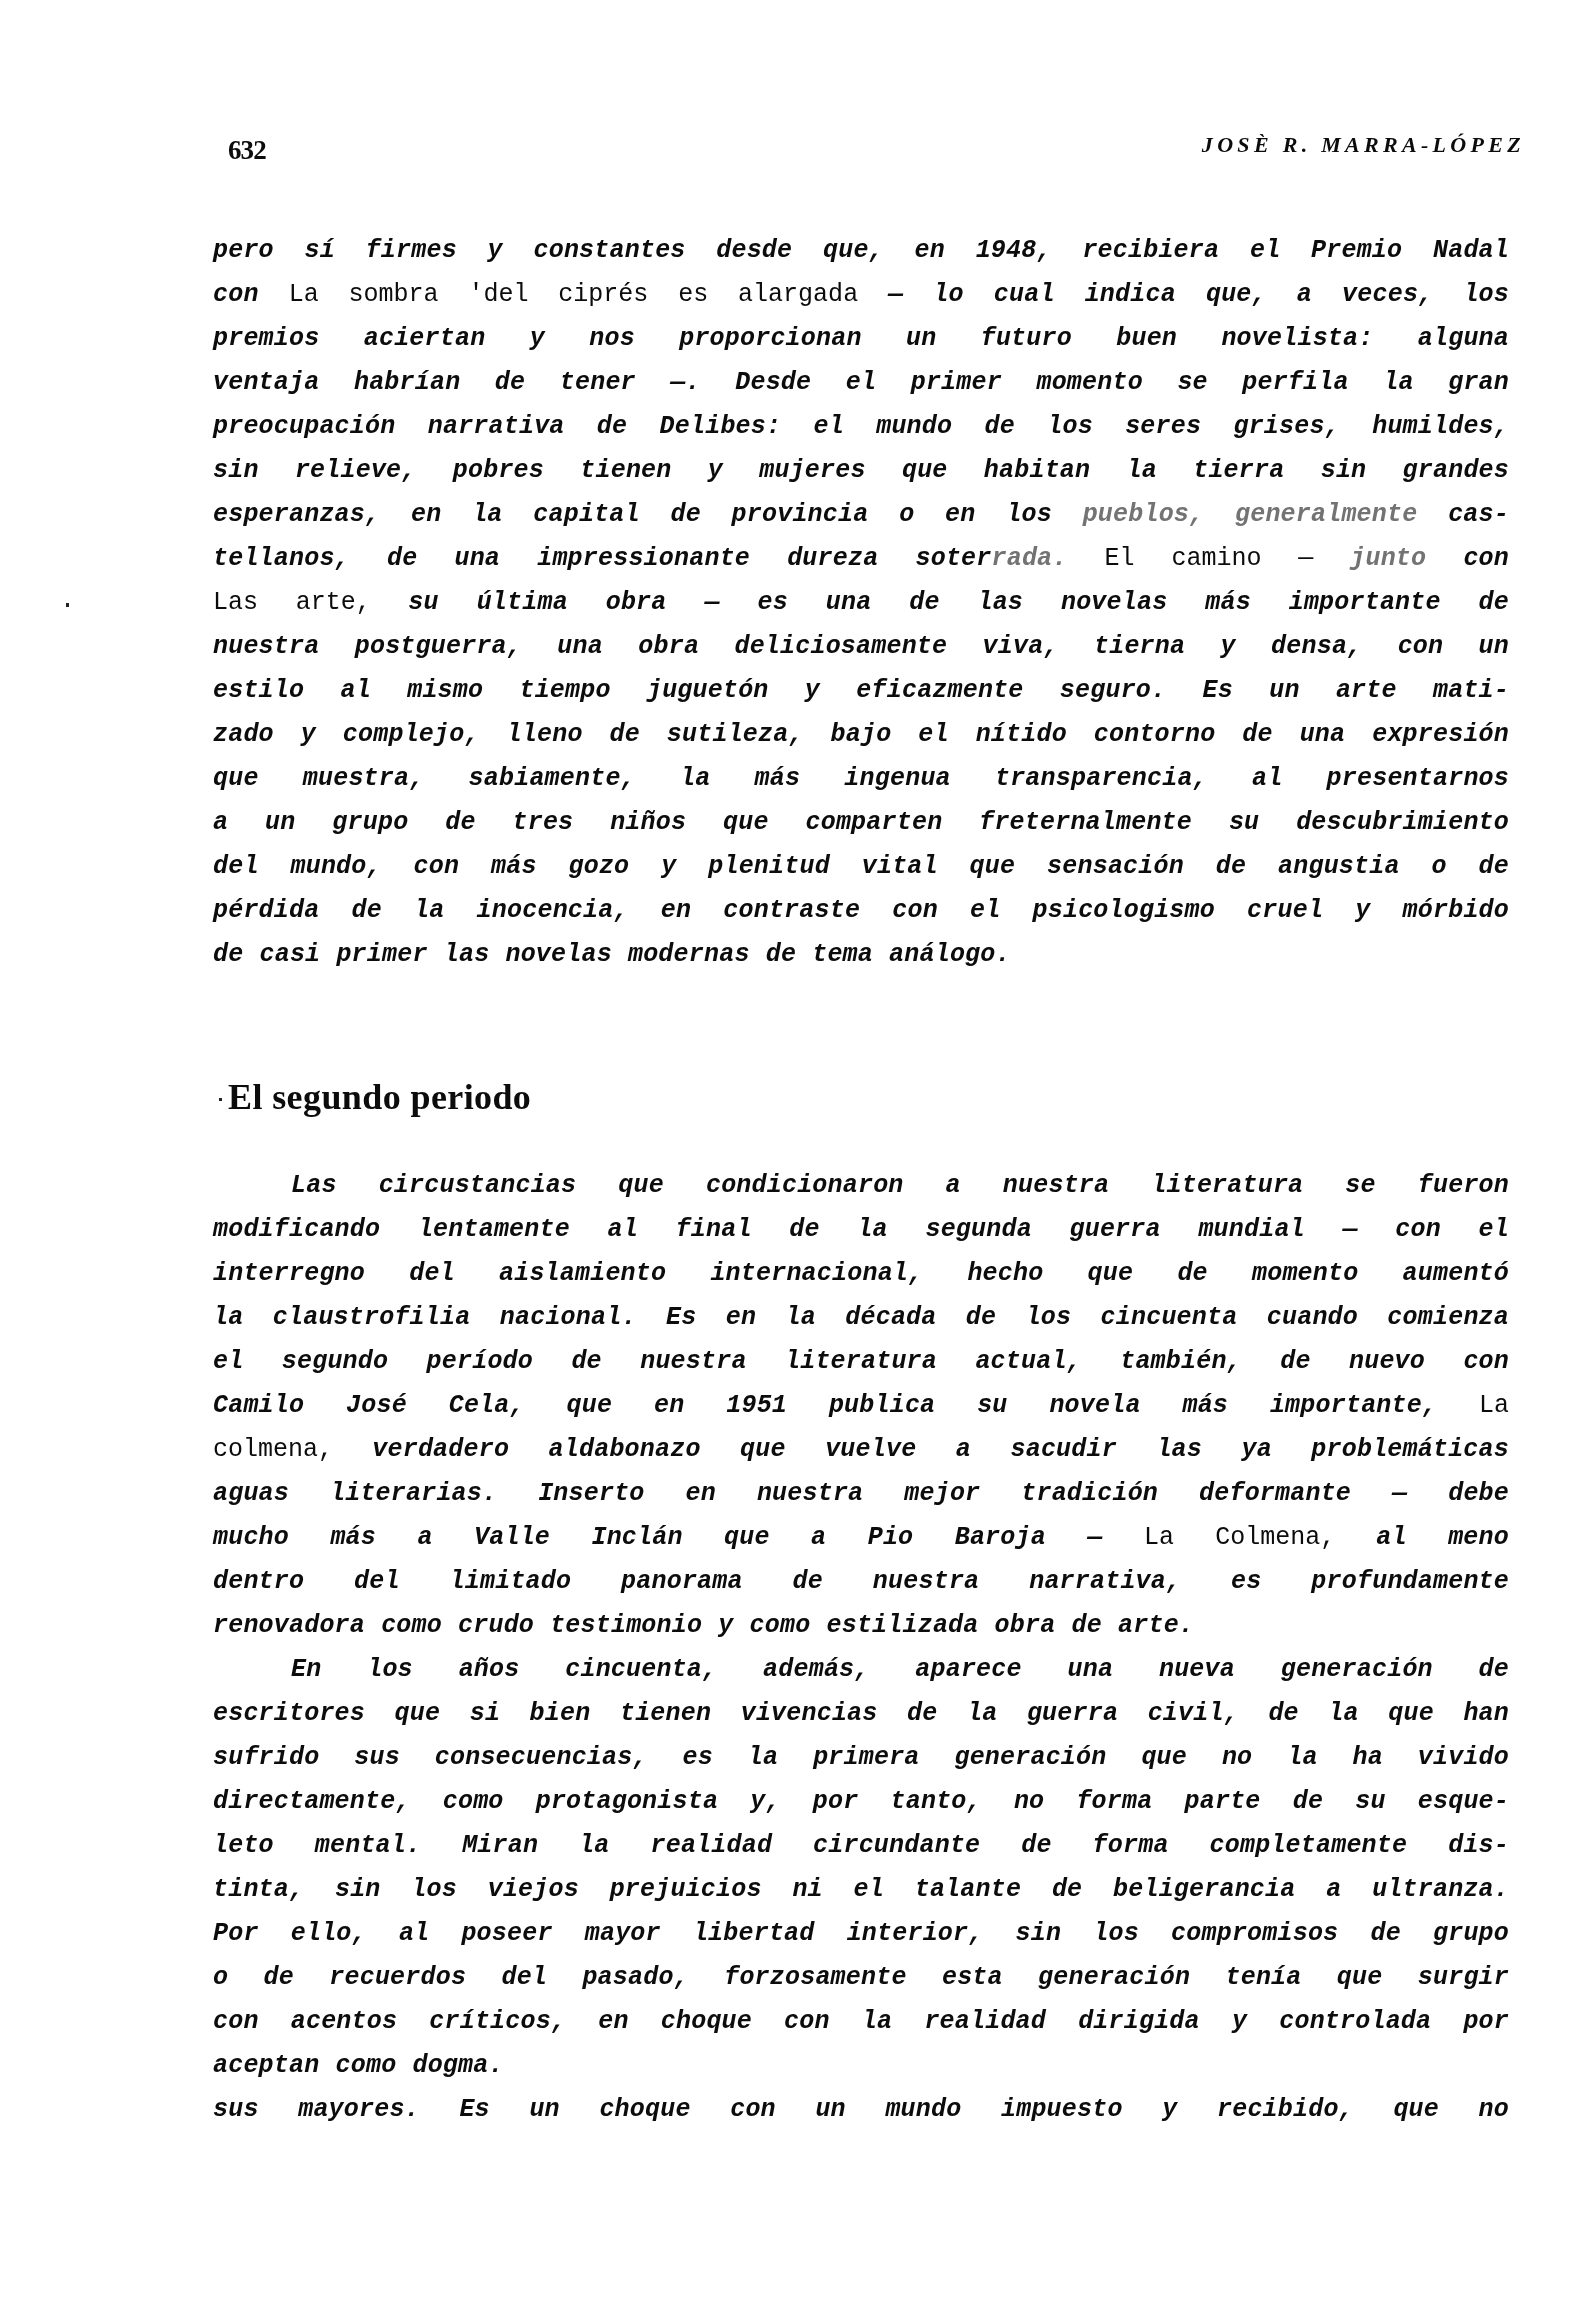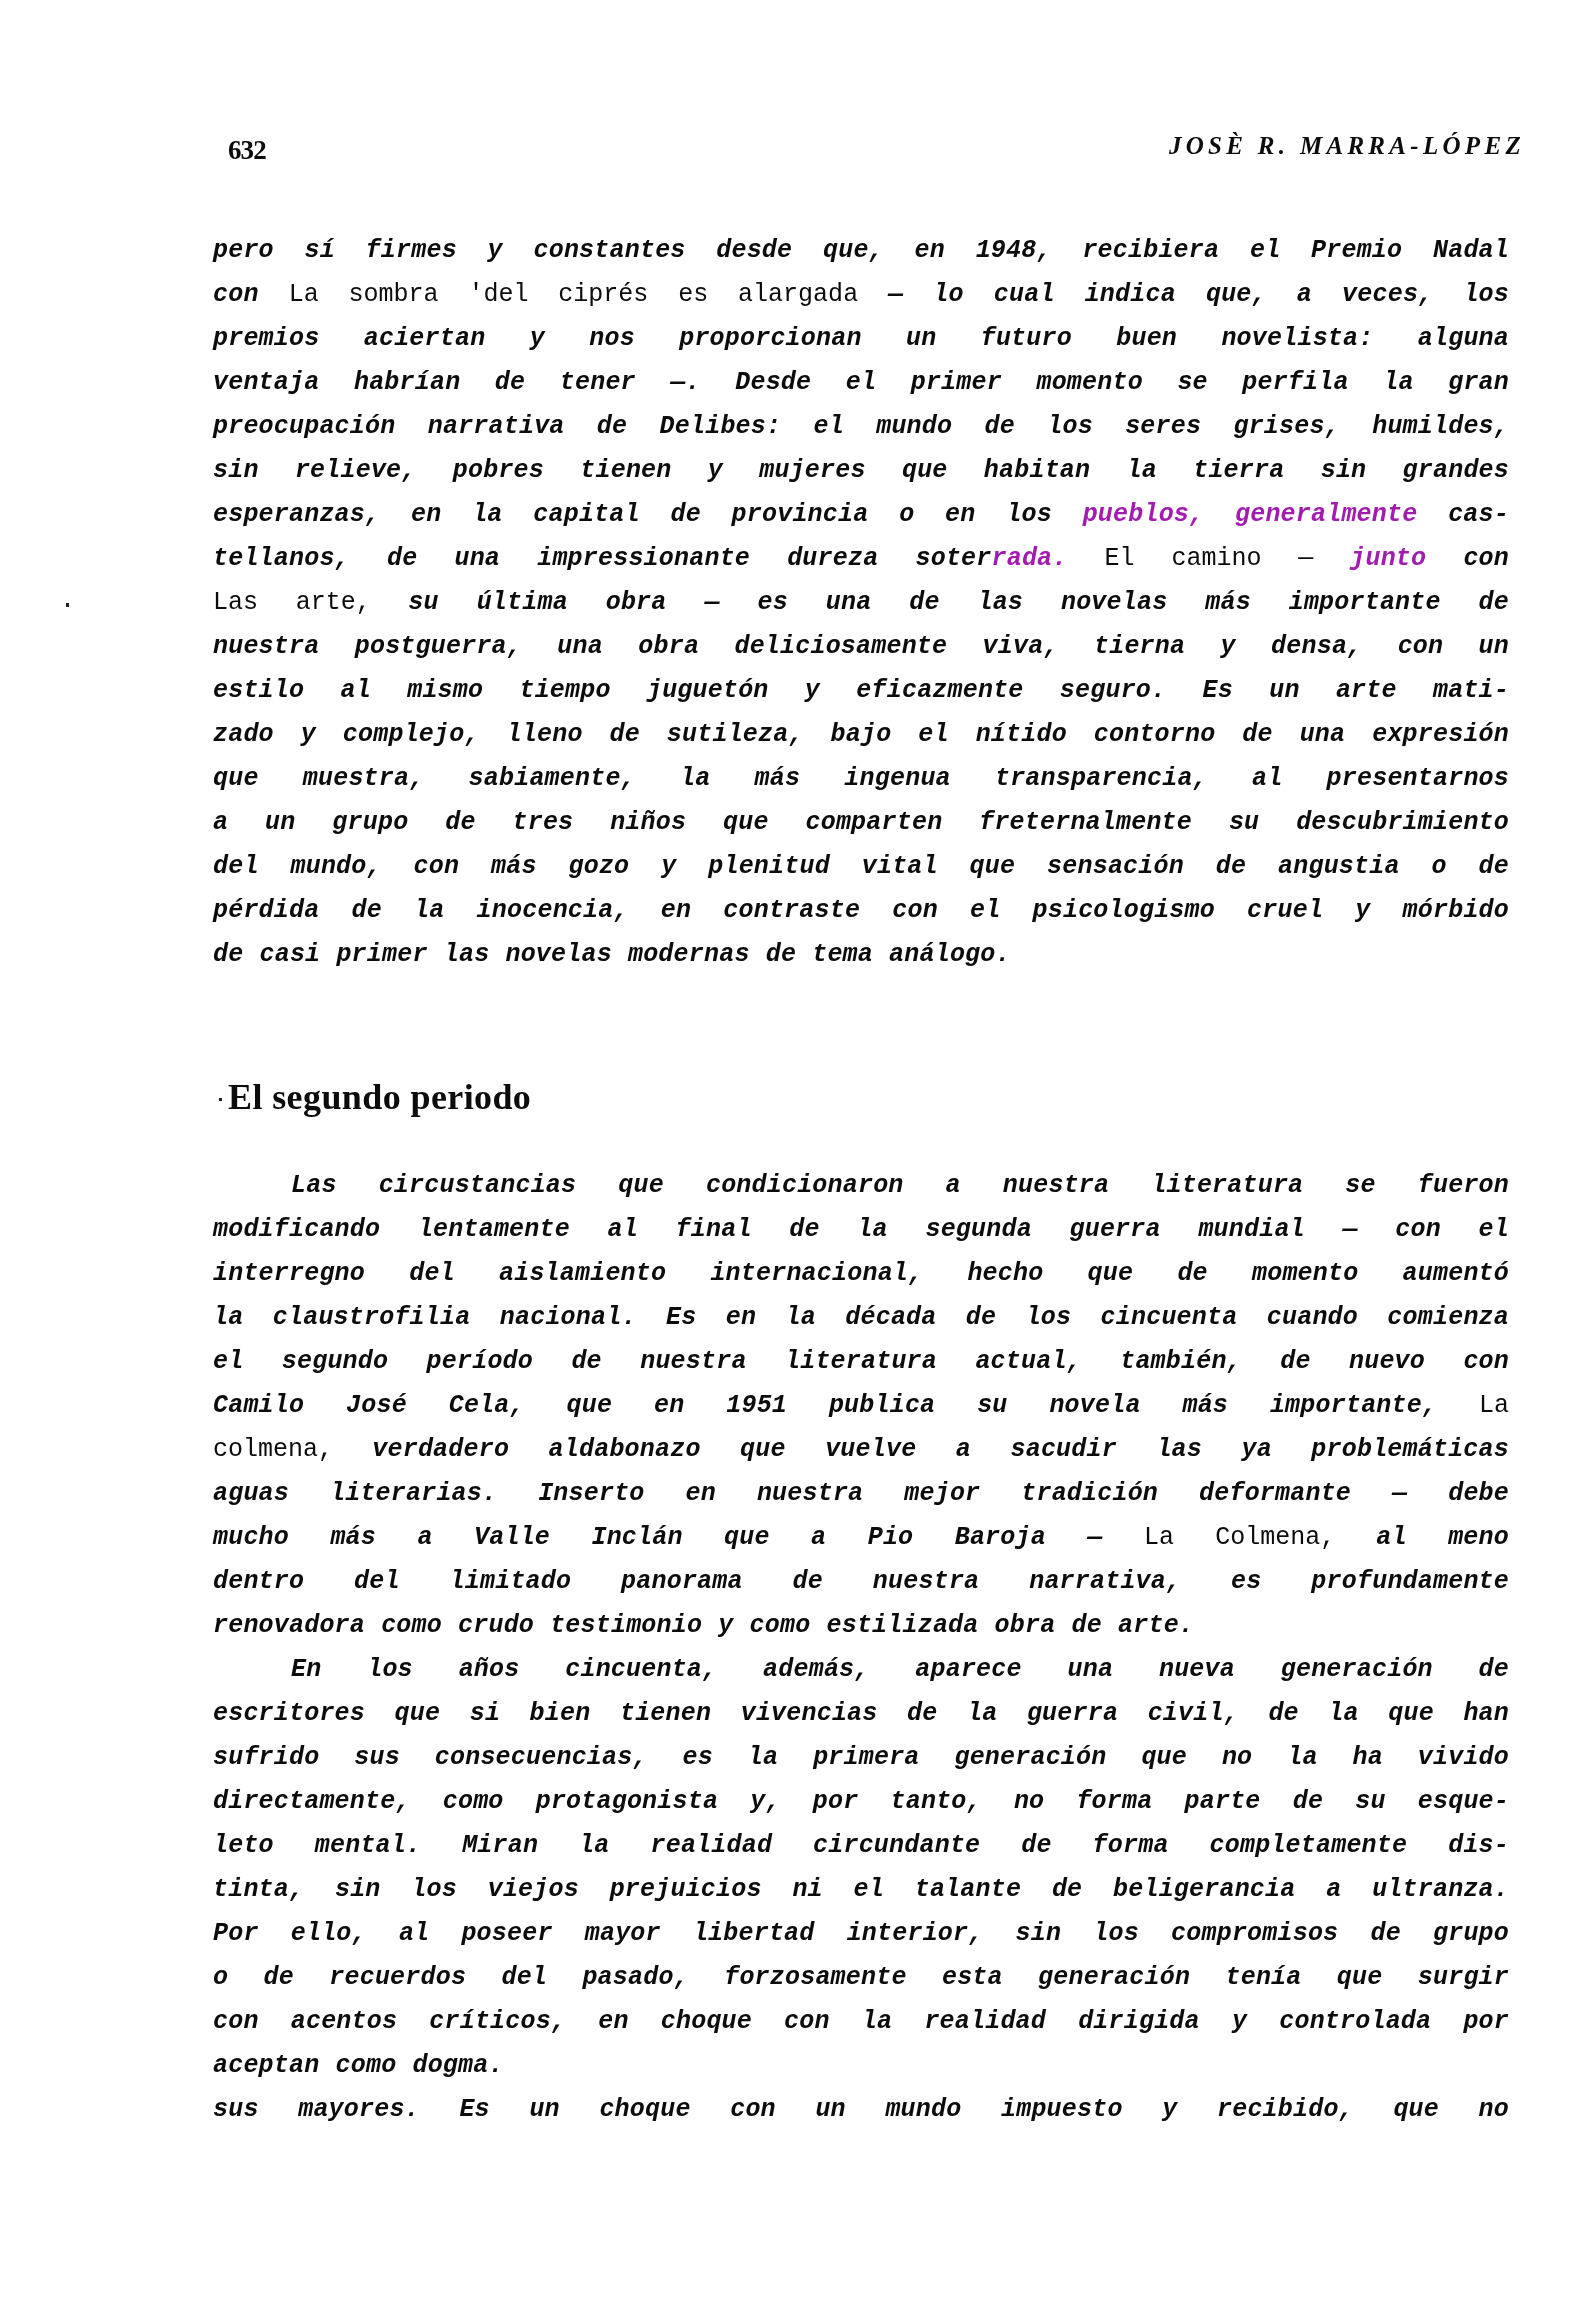--- a/index.html
+++ b/index.html
@@ -1,27 +1,27 @@
 <!DOCTYPE html>
 <html style="font-size:14px"><head>
 <meta charset="utf-8">
 <style>
   html, body { margin: 0; padding: 0; background: #ffffff; }
   body { width: 1584px; height: 2319px; position: relative; overflow: hidden; color: #0c0c0c; }
   .page { position: absolute; left: 0; top: 0; width: 1584px; height: 2319px; background: #ffffff; margin-top: 36px; }
   .running-head { position: absolute; top: 94px; left: 228px; width: 1297px; height: 38px; }
   .page-number { position: absolute; left: 0; top: 5.2px; font-family: "Liberation Serif", "DejaVu Serif", serif; font-weight: bold; font-size: 27px; letter-spacing: -0.9px; }
-  .author { position: absolute; right: 0; top: 1.7px; font-family: "Liberation Serif", "DejaVu Serif", serif; font-style: italic; font-weight: bold; font-size: 25px; letter-spacing: 4.3px; }
+  .author { position: absolute; right: 0; top: 1.7px; font-family: "Liberation Serif", "DejaVu Serif", serif; font-style: italic; font-weight: bold; font-size: 22px; letter-spacing: 4.3px; }
   .block { position: absolute; left: 213px; width: 1296px; font-family: Liberation Mono, monospace; font-size: 25px; }
   .line { display: block; height: 44px; line-height: 44px; white-space: nowrap; text-align: justify; text-align-last: justify; word-spacing: 0.9px; }
   .line.last { text-align-last: left; }
   .line.indent { padding-left: 78px; }
   .it { font-style: italic; font-weight: bold; letter-spacing: 0.2px; }
   .ro { font-style: normal; font-weight: normal; }
-  .faded { color: #a21caf; }
+  .faded { color: #737373; }
   .p1 { top: 193px; }
   .heading { position: absolute; left: 228px; top: 1040px; font-family: Liberation Serif, serif; font-weight: bold; font-size: 36px; letter-spacing: 0.4px; }
   .p2 { top: 1128px; }
   .speck { position: absolute; width: 2.6px; height: 3.5px; background: #222; }
 </style>
 </head>
 <body>
 
 <div class="page">
 

